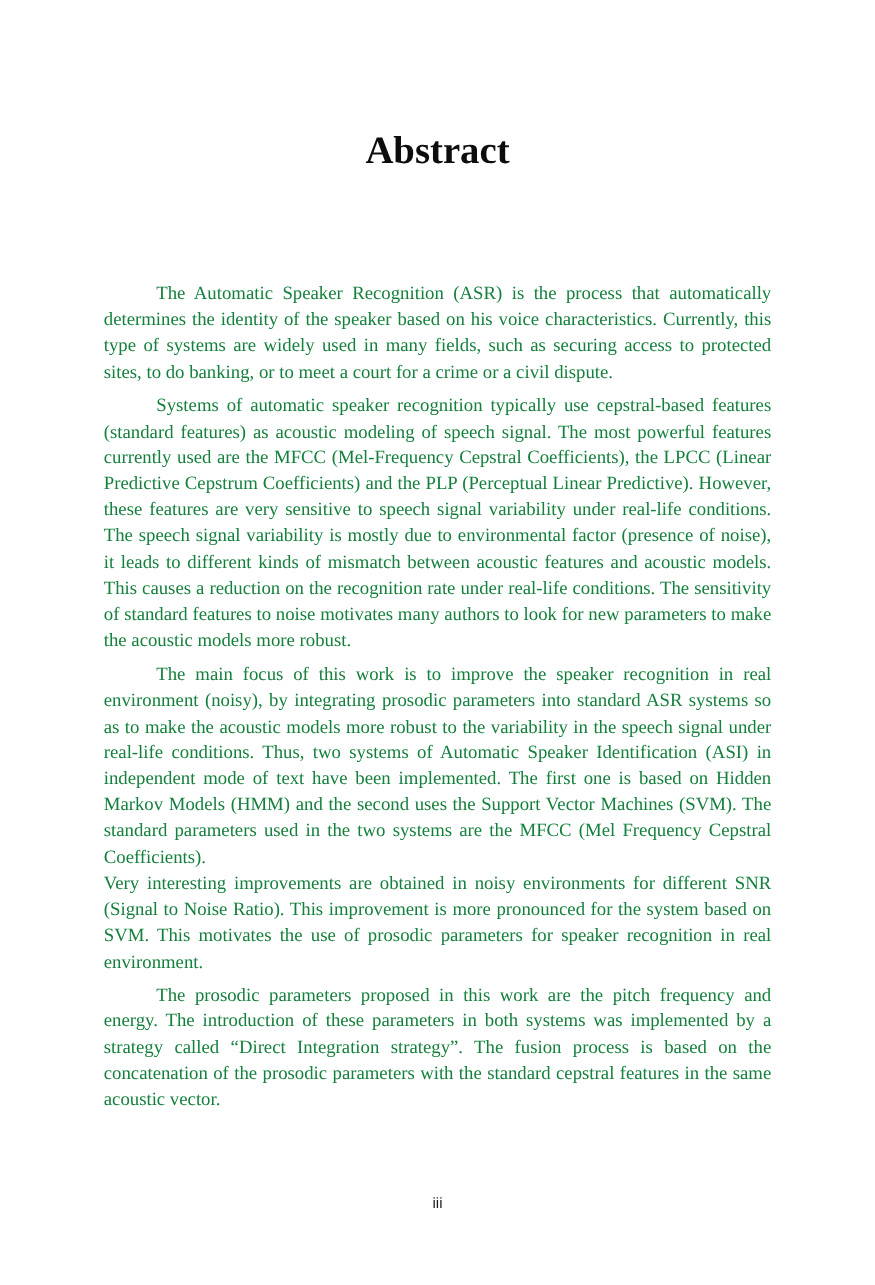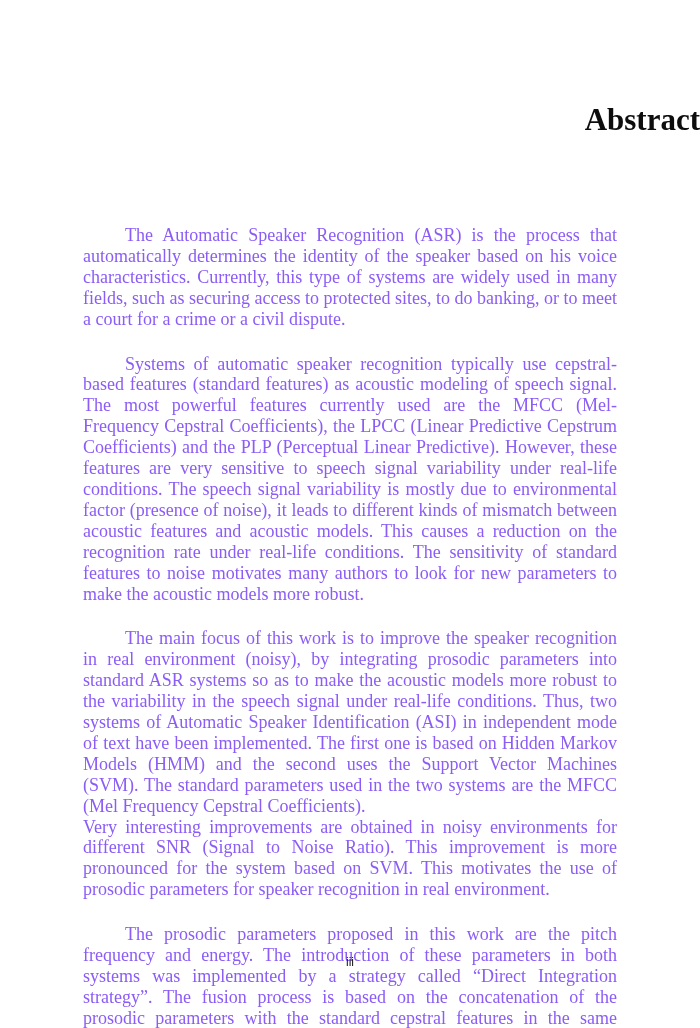--- a/index.html
+++ b/index.html
@@ -20,42 +20,42 @@
       left: 0; top: 0;
       width: 700px;
       height: 1028px;
       background: #ffffff;
     }
     .title {
       position: absolute;
       left: 0;
       width: 700px;
       top: 100px;
-      text-align: right;
+      text-align: center;
       font-weight: bold;
       font-size: 31px;
       line-height: 40px;
       margin: 0;
       color: #0d0d0d;
     }
     .body {
       position: absolute;
       left: 83px;
       width: 534px;
       top: 225px;
     }
     .para {
       margin: 0;
-      font-size: 18px;
+      font-size: 15px;
       line-height: 20.9px;
       text-align: justify;
-      color: #8b5cf6;
+      color: #15803d;
     }
     .indent { text-indent: 42px; }
-    .gap { margin-top: 24px; }
+    .gap { margin-top: 6px; }
     .page-number {
       position: absolute;
       left: 0;
       width: 700px;
       top: 955px;
       text-align: center;
       font-family: "Liberation Sans", "DejaVu Sans", sans-serif;
       font-size: 12px;
       color: #1a1a1a;
     }

